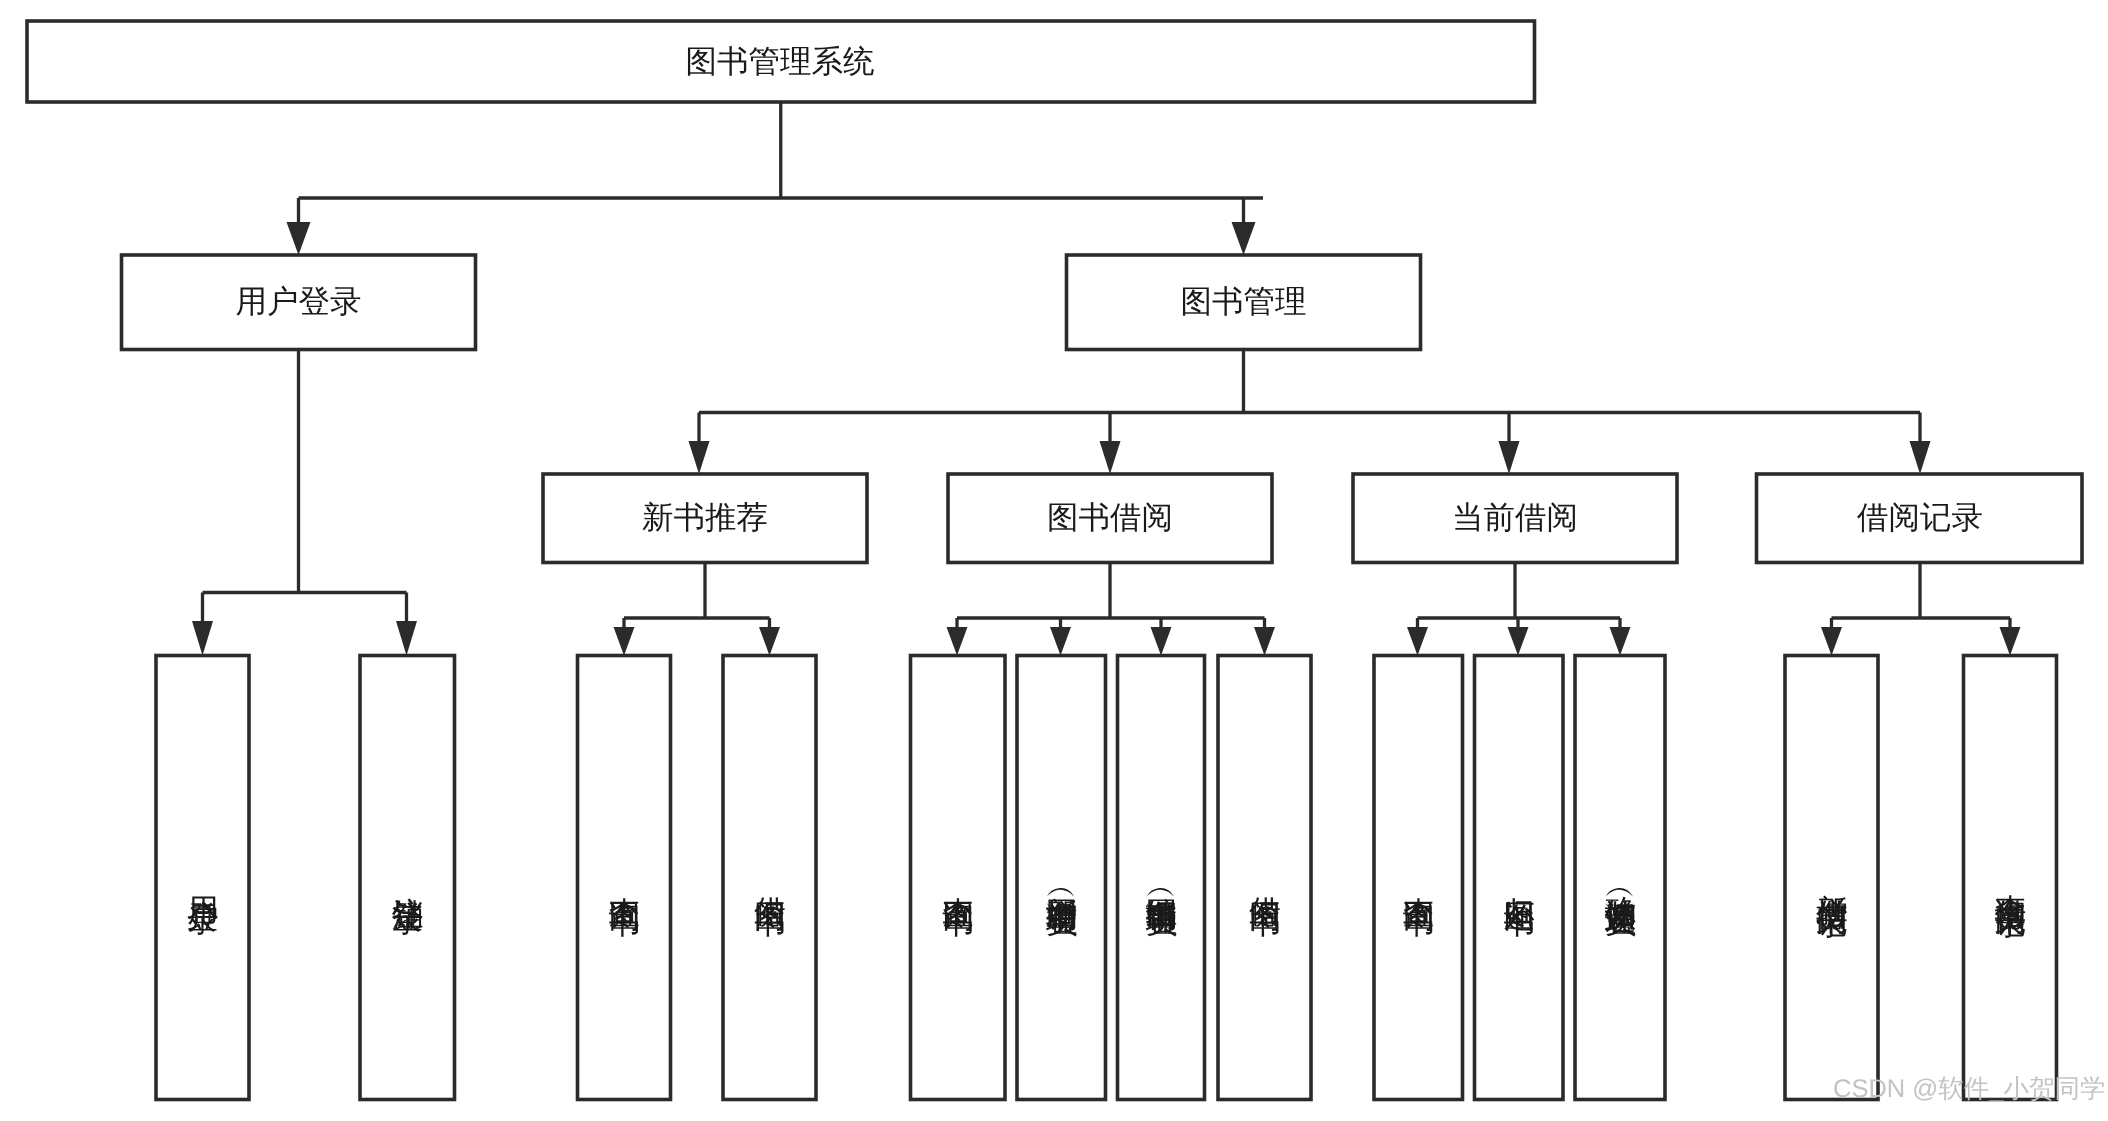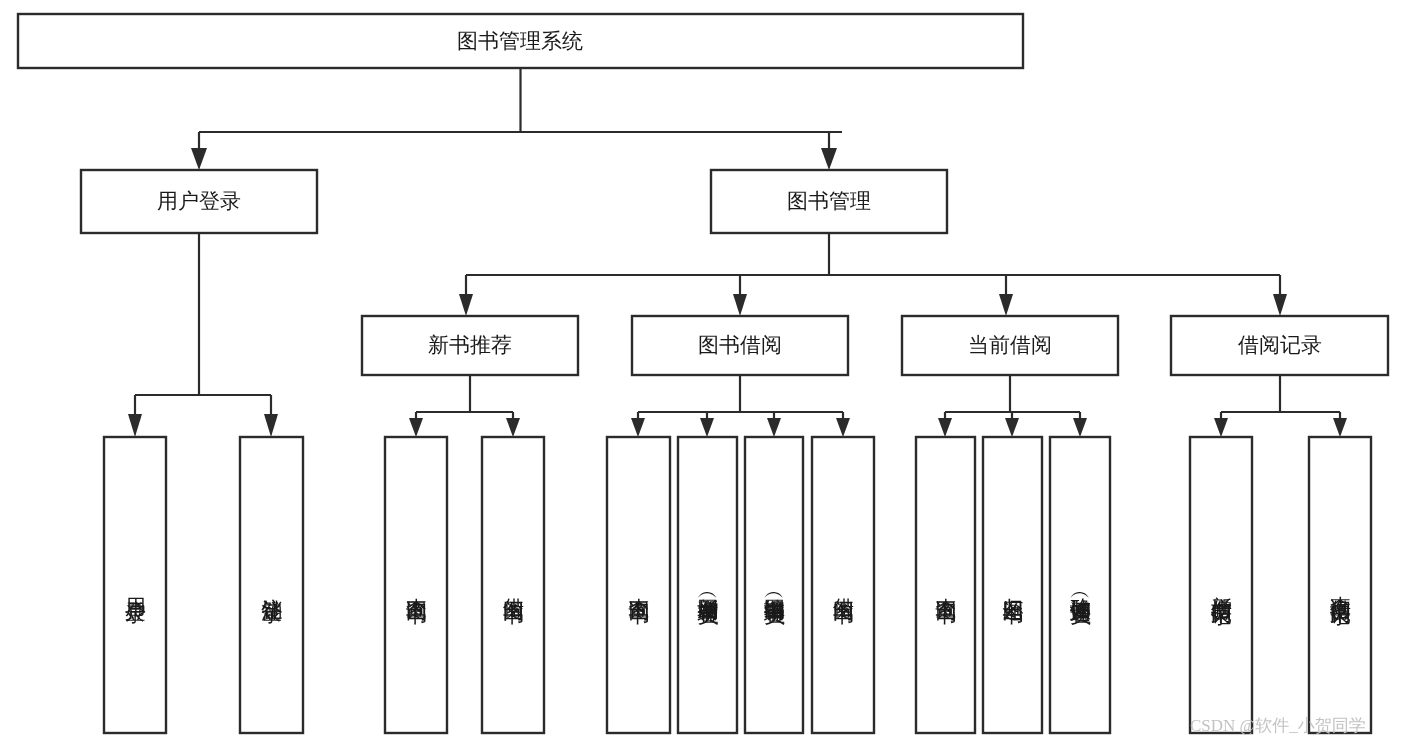--- a/index.html
+++ b/index.html
@@ -62,25 +62,26 @@
     font-family: "DejaVu Sans", "Liberation Sans", sans-serif;
     font-size: 21px;
     line-height: 1.18;
     letter-spacing: 2px;
     color: #1a1a1a;
     white-space: nowrap;
     text-align: center;
   }
   .watermark {
     position: absolute;
-    font-family: Liberation Serif, serif;
+    font-family: Liberation Sans, sans-serif;
     font-size: 17px;
     color: #c3c3c3;
     white-space: nowrap;
     pointer-events: none;
+    padding-left: 32px;
   }
 </style>
 </head>
 <body>
 
 <div id="diagram-root">
 
   <svg id="tree-svg" viewBox="0 0 1405 747">
 
     <g>

